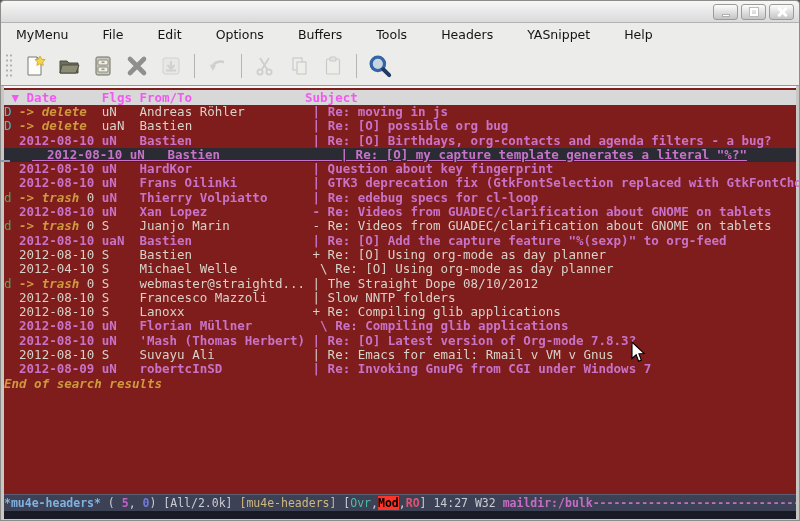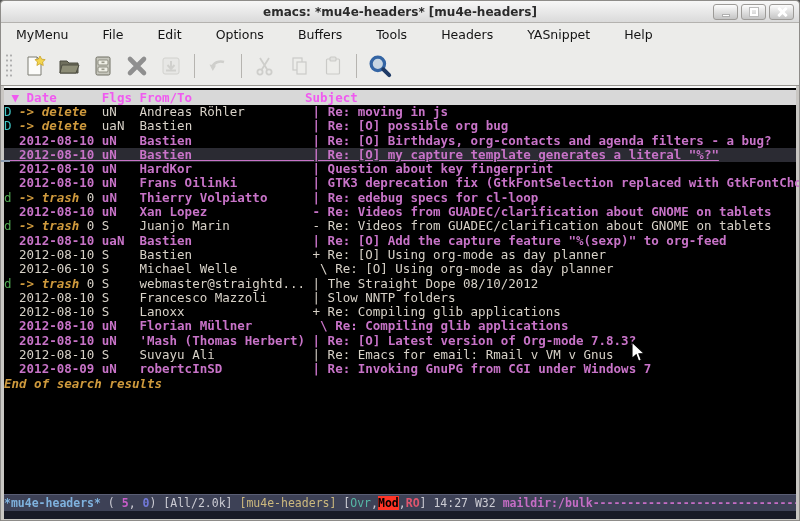--- a/index.html
+++ b/index.html
@@ -25,30 +25,30 @@
   .menuitem{font-size:12.5px;color:#141414;padding:2px 9px;cursor:default;}
   
   .toolbar{height:40px;background:#ececea;border-bottom:1px solid #9a9893;display:flex;align-items:center;padding:0 2px;}
   .grip{width:9px;height:26px;margin:0 4px 0 2px;
         background-image:radial-gradient(circle,#aeaeae 1px,transparent 1.2px);background-size:4px 5px;}
   .tbtn{width:32px;height:32px;border:none;background:transparent;display:flex;align-items:center;justify-content:center;
         margin:0 1px;padding:0;cursor:default;}
   .tbtn.disabled{opacity:.45;filter:grayscale(60%);}
   .tsep{width:1px;height:24px;background:#b6b4b0;margin:0 6px;}
   
-  .content{height:433px;background:#000000;border-left:3px solid #c9c7c3;border-right:3px solid #c9c7c3;
+  .content{height:433px;background:#7f1d1d;border-left:3px solid #c9c7c3;border-right:3px solid #c9c7c3;
            display:flex;flex-direction:column;font-family:"DejaVu Sans Mono",monospace;}
   .topline{height:2px;background:#f8f8f8;}
   .topgap{height:2px;}
   .segline{white-space:pre;}
   .headerline{height:15px;line-height:15px;font-size:12.5px;font-weight:bold;background:#d8d8d8;}
   .rows{}
   .row{height:14.3px;line-height:14.3px;font-size:12.5px;position:relative;}
   .row.cur{background:#2b2b33;}
-  .row.cur span{text-decoration:underline;}
+  .row.cur span{text-decoration:underline;margin-left:28px;}
   .row.cur::before{content:"";position:absolute;left:-3px;bottom:0;width:9px;height:2px;background:#8a9bb0;}
   .endline{height:14.3px;line-height:14.3px;font-size:12.5px;white-space:pre;}
   .filler{flex:1;}
   
   .c-hl{color:#f05af0;}
   .c-pk{color:#c873c8;font-weight:bold;}
   .c-wh{color:#d8d2c8;}
   .c-or{color:#cf9a3d;font-weight:bold;font-style:italic;}
   .c-cy{color:#3fc3c3;}
   .c-gr{color:#52a852;}
@@ -68,21 +68,20 @@
   .bottomframe{height:3px;background:#c9c7c3;}
   
   .mousecursor{position:absolute;left:630px;top:340px;pointer-events:none;}
 </style>
 </head>
 <body>
 
 <div class="frame">
 
   <div class="titlebar">
-    <span class="title">emacs: *mu4e-headers* [mu4e-headers]</span>
     <div class="winbtns">
       <div class="winbtn">
           <span class="g-min"></span>
         </div>
       <div class="winbtn">
           <span class="g-max"></span>
         </div>
       <div class="winbtn">
           <span class="g-close"></span>
         </div>
@@ -195,21 +194,21 @@
         <div class="row segline"><span class="c-cy">D </span><span class="c-or">-&gt; delete</span><span class="c-wh">  uaN  </span><span class="c-wh">Bastien                </span><span class="c-pk">| Re: [O] possible org bug</span></div>
         <div class="row segline"><span class="c-pk">  2012-08-10 uN   Bastien                | Re: [O] Birthdays, org-contacts and agenda filters - a bug?</span></div>
         <div class="row segline cur"><span class="c-pk">  2012-08-10 uN   Bastien                | Re: [O] my capture template generates a literal "%?"</span></div>
         <div class="row segline"><span class="c-pk">  2012-08-10 uN   HardKor                | Question about key fingerprint</span></div>
         <div class="row segline"><span class="c-pk">  2012-08-10 uN   Frans Oilinki          | GTK3 deprecation fix (GtkFontSelection replaced with GtkFontChooser)</span></div>
         <div class="row segline"><span class="c-gr">d </span><span class="c-or">-&gt; trash</span><span class="c-wh"> 0 </span><span class="c-pk">uN   Thierry Volpiatto      | Re: edebug specs for cl-loop</span></div>
         <div class="row segline"><span class="c-pk">  2012-08-10 uN   Xan Lopez              - Re: Videos from GUADEC/clarification about GNOME on tablets</span></div>
         <div class="row segline"><span class="c-gr">d </span><span class="c-or">-&gt; trash</span><span class="c-wh"> 0 </span><span class="c-wh">S    Juanjo Marin           - Re: Videos from GUADEC/clarification about GNOME on tablets</span></div>
         <div class="row segline"><span class="c-pk">  2012-08-10 uaN  Bastien                | Re: [O] Add the capture feature "%(sexp)" to org-feed</span></div>
         <div class="row segline"><span class="c-wh">  2012-08-10 S    Bastien                + Re: [O] Using org-mode as day planner</span></div>
-        <div class="row segline"><span class="c-wh">  2012-06-10 S    Michael Welle           \ Re: [O] Using org-mode as day planner</span></div>
+        <div class="row segline"><span class="c-wh">  2012-04-10 S    Michael Welle           \ Re: [O] Using org-mode as day planner</span></div>
         <div class="row segline"><span class="c-gr">d </span><span class="c-or">-&gt; trash</span><span class="c-wh"> 0 </span><span class="c-wh">S    webmaster@straightd... | The Straight Dope 08/10/2012</span></div>
         <div class="row segline"><span class="c-wh">  2012-08-10 S    Francesco Mazzoli      | Slow NNTP folders</span></div>
         <div class="row segline"><span class="c-wh">  2012-08-10 S    Lanoxx                 + Re: Compiling glib applications</span></div>
         <div class="row segline"><span class="c-pk">  2012-08-10 uN   Florian Müllner         \ Re: Compiling glib applications</span></div>
         <div class="row segline"><span class="c-pk">  2012-08-10 uN   'Mash (Thomas Herbert) | Re: [O] Latest version of Org-mode 7.8.3?</span></div>
         <div class="row segline"><span class="c-wh">  2012-08-10 S    Suvayu Ali             | Re: Emacs for email: Rmail v VM v Gnus</span></div>
         <div class="row segline"><span class="c-pk">  2012-08-09 uN   robertcInSD            | Re: Invoking GnuPG from CGI under Windows 7</span></div>
       </div>
     <div class="endline"><span class="c-or">End of search results</span></div>
     <div class="filler"></div>

